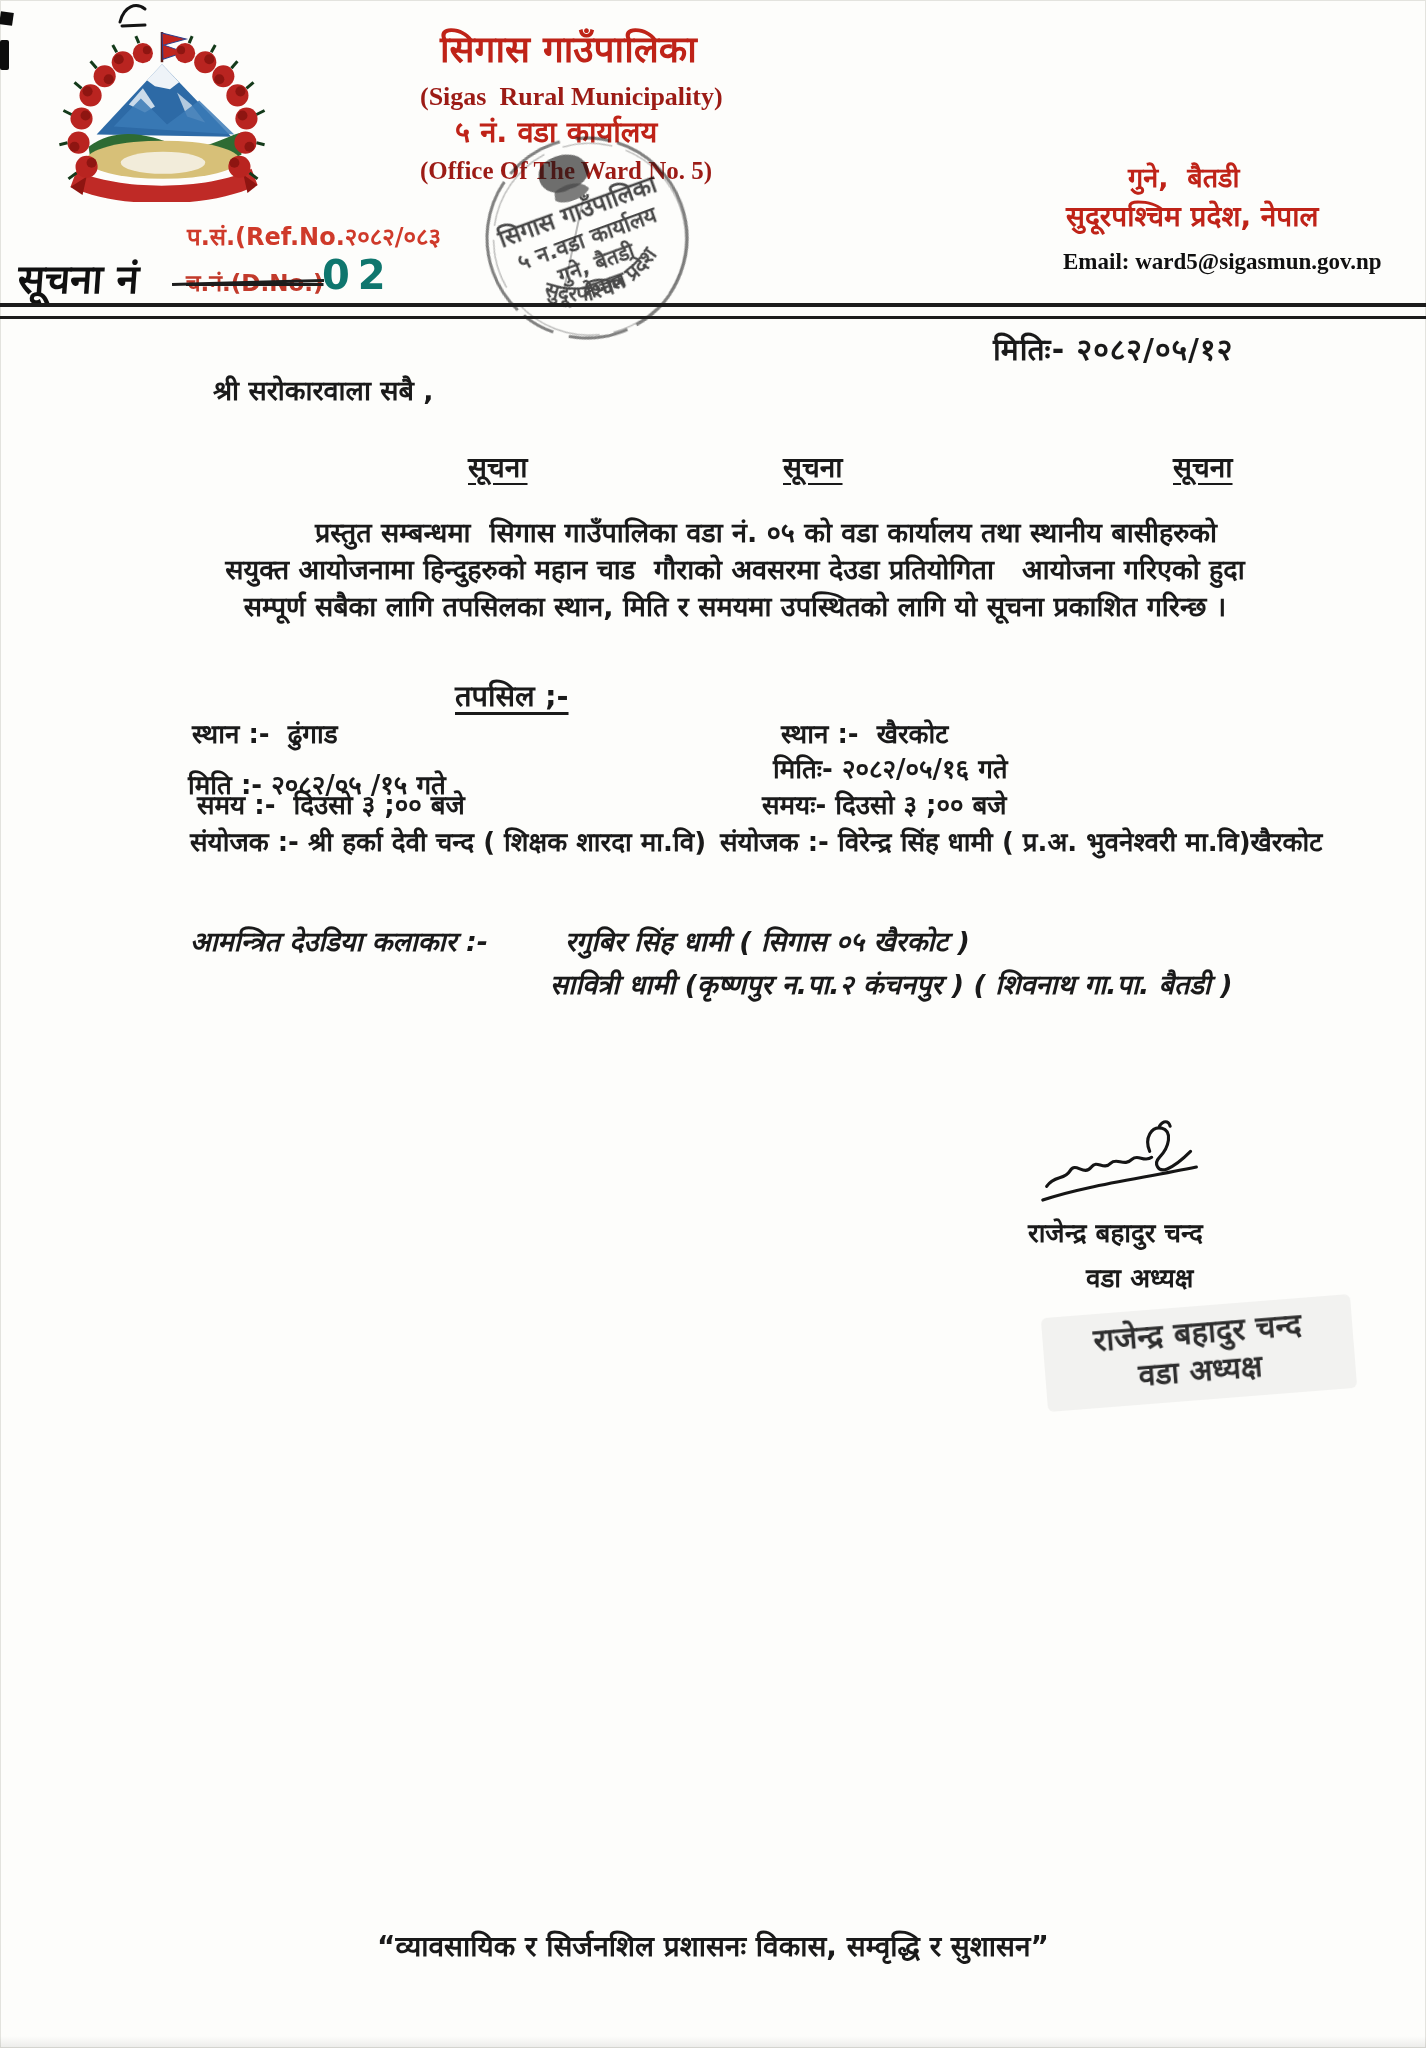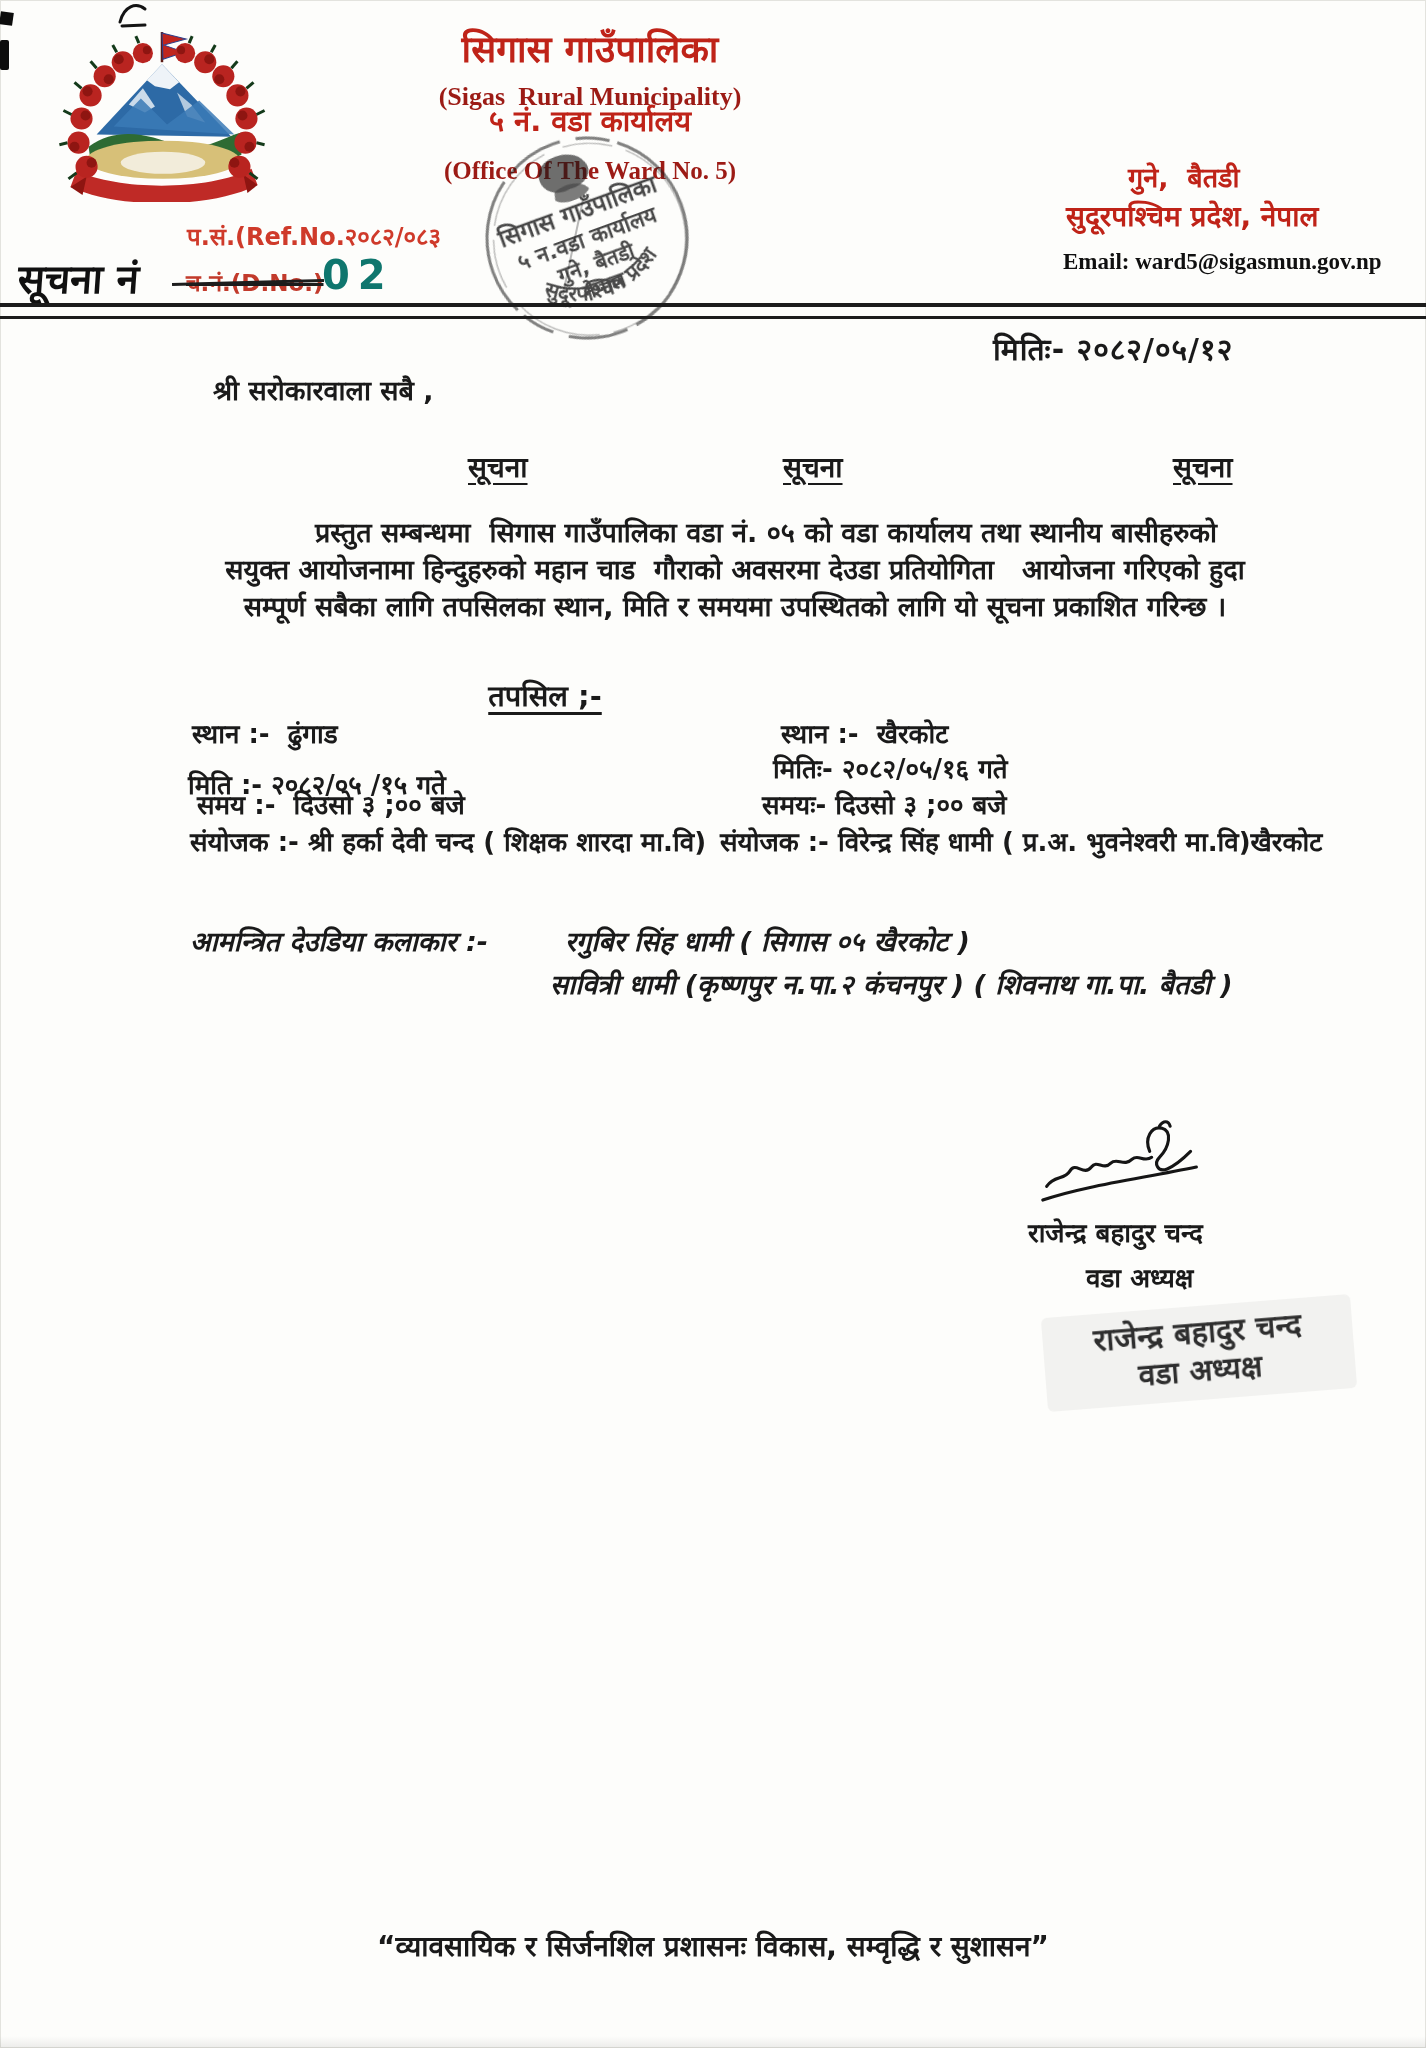--- a/index.html
+++ b/index.html
@@ -17,26 +17,26 @@
     background:var(--paper);
     overflow:hidden;
     font-family:"DejaVu Sans", sans-serif;
     color:var(--ink);
     box-shadow:inset 0 0 0 1px #e3e3de;
   }
   .abs{position:absolute;white-space:pre;}
   .serif{font-family:"Liberation Serif", serif;}
   .red-np{color:var(--header-red);}
   .red-en{color:var(--english-red);}
-  .center{text-align:center;}
+  .center{text-align:left;}
 
   
   .muni-np{left:440px;top:22px;width:300px;font-size:37px;font-weight:700;}
   .muni-en{left:420px;top:82px;width:340px;font-size:26px;font-weight:700;}
-  .office-np{left:455px;top:100px;width:270px;font-size:29px;font-weight:600;}
+  .office-np{left:455px;top:111px;width:270px;font-size:29px;font-weight:600;}
   .office-en{left:420px;top:157px;width:340px;font-size:25px;font-weight:700;}
   .place1{left:1128px;top:158px;font-size:27px;font-weight:700;}
   .place2{left:1066px;top:196px;font-size:28px;font-weight:700;}
   .email{left:1063px;top:249px;font-size:23px;font-weight:700;color:#101010;}
   .refno{left:187px;top:219px;font-size:24px;font-weight:600;color:var(--ref-red);}
 
   
   .hand-notice{left:18px;top:250px;font-size:40px;font-weight:600;color:#101010;transform:skewX(-4deg);}
   .printed-dno{
     left:186px;top:266px;font-size:23px;font-weight:600;color:#c23a2b;

